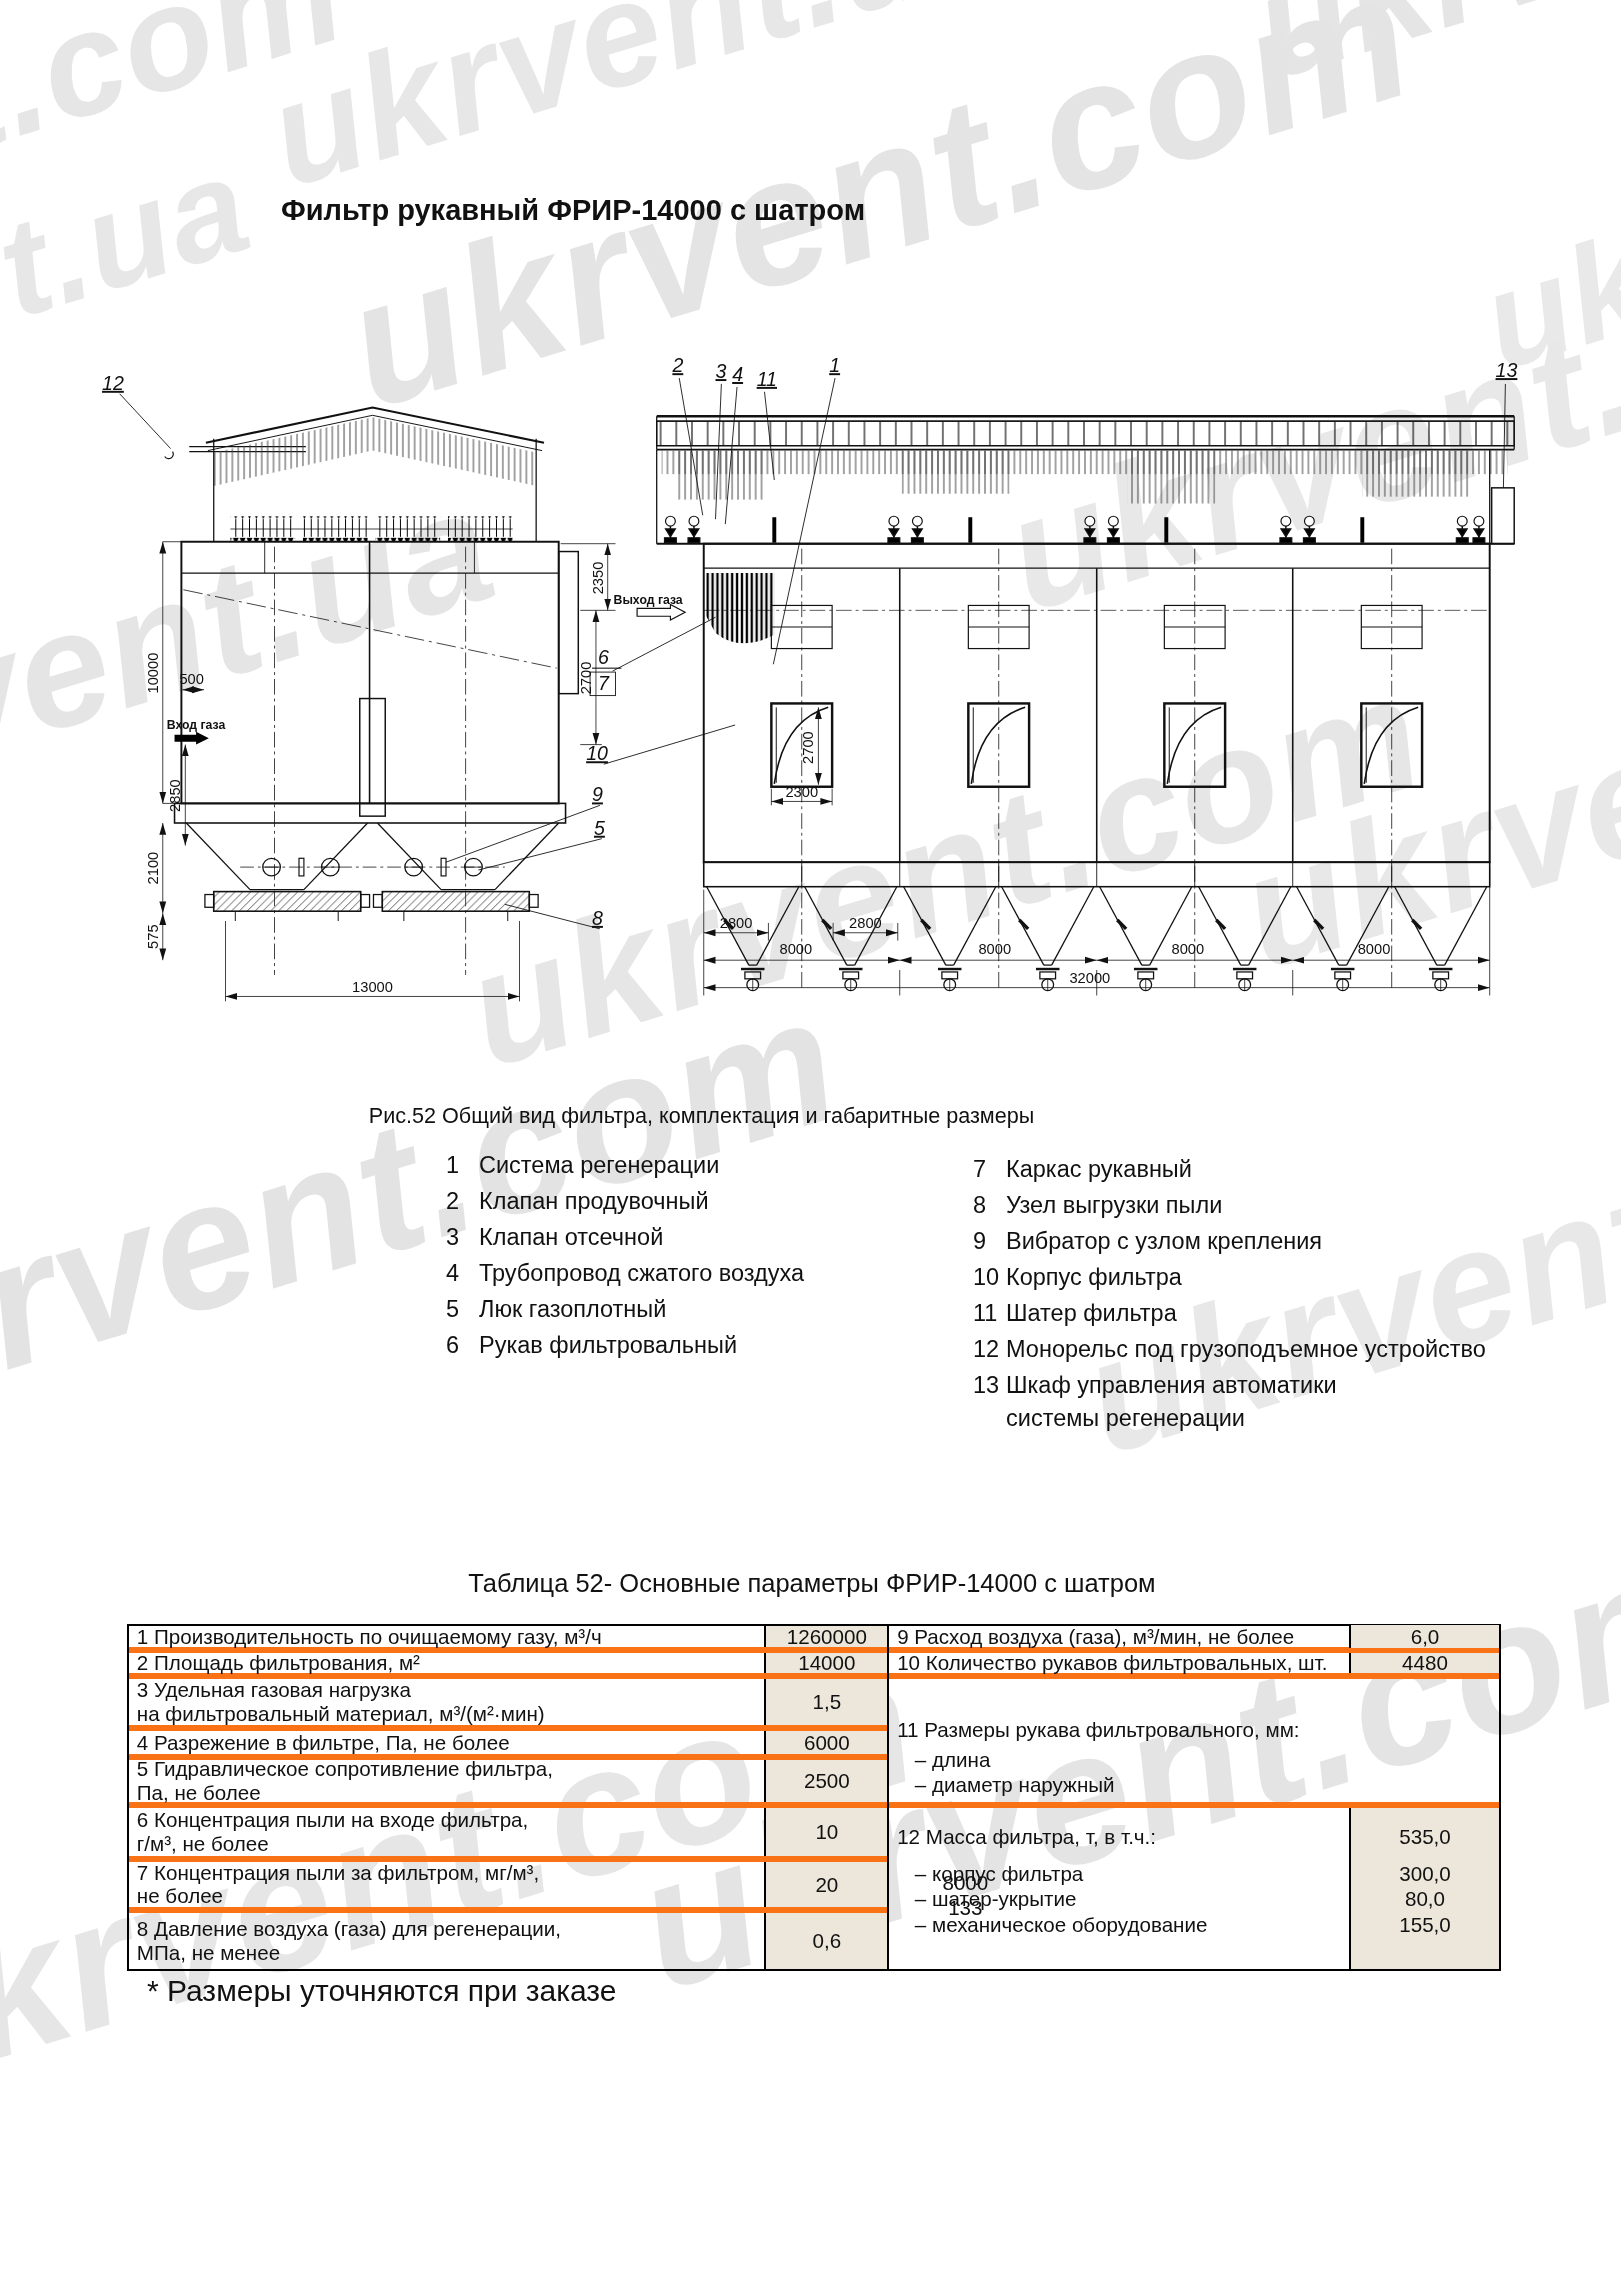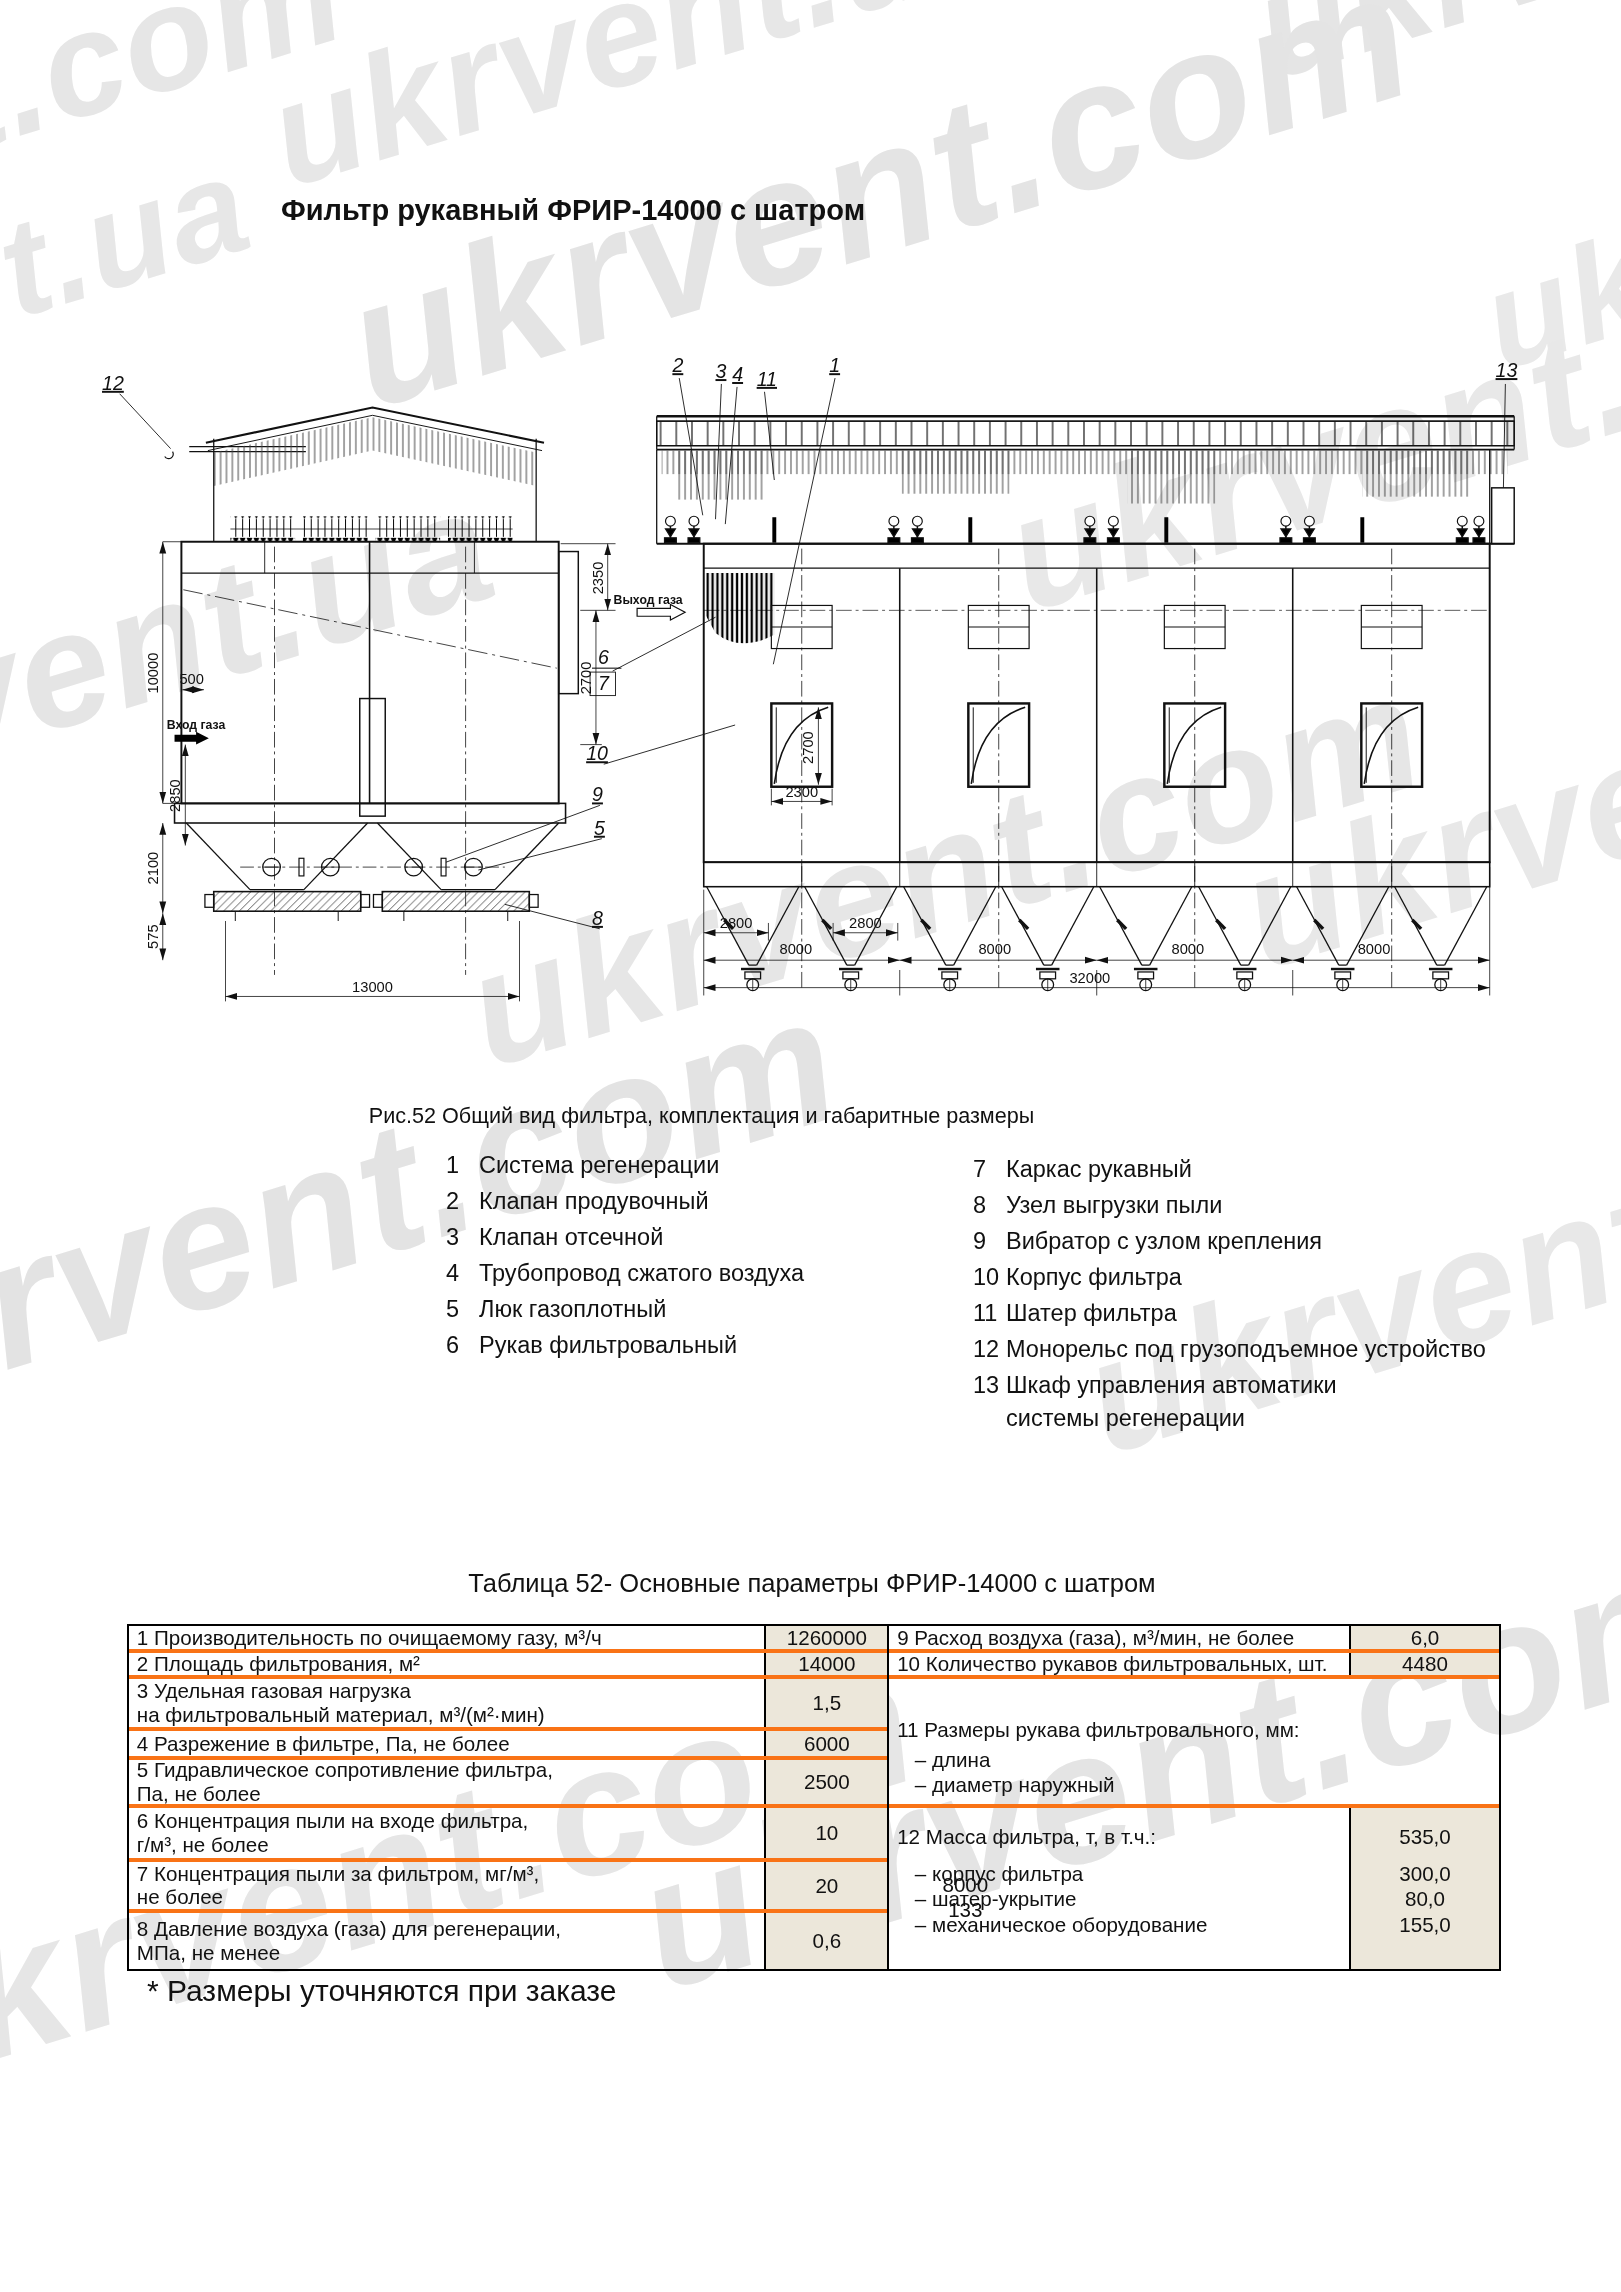--- a/index.html
+++ b/index.html
@@ -20,21 +20,21 @@
   .legend .num{display:inline-block;min-width:33px;}
   .legend .wrapline{margin-left:33px;line-height:30px;}
   .legend-left{left:446px;top:1147px;}
   .legend-right{left:973px;top:1151px;}
   
   .ptable{position:absolute;left:127px;top:1624px;width:1370px;border:2px solid #000;display:flex;z-index:1;
           font-size:20.6px;line-height:23.5px;}
   .half{display:flex;flex-direction:column;}
   .half-l{width:760px;}
   .half-r{width:611px;border-left:2px solid #000;}
-  .tr{display:flex;border-bottom:4px solid #f97316;box-sizing:border-box;position:relative;}
+  .tr{display:flex;border-bottom:6px solid #f97316;box-sizing:border-box;position:relative;}
   .half .tr:last-child{border-bottom:none;}
   .cell-p{flex:1;padding:1px 5.9px 1px 7.8px;display:flex;align-items:center;white-space:pre-line;box-sizing:border-box;}
   .cell-v{border-left:2px solid #000;background:#ece7da;display:flex;align-items:center;justify-content:center;
           box-sizing:border-box;position:relative;}
   .half-l .cell-v{width:123px;}
   .half-r .cell-v{width:150px;}
   .absln{position:absolute;left:0;width:100%;padding-left:7.8px;box-sizing:border-box;white-space:nowrap;}
   .cell-v .absln{padding-left:0;text-align:center;}
   
   #drawing{position:absolute;left:88px;top:333px;z-index:1;}

